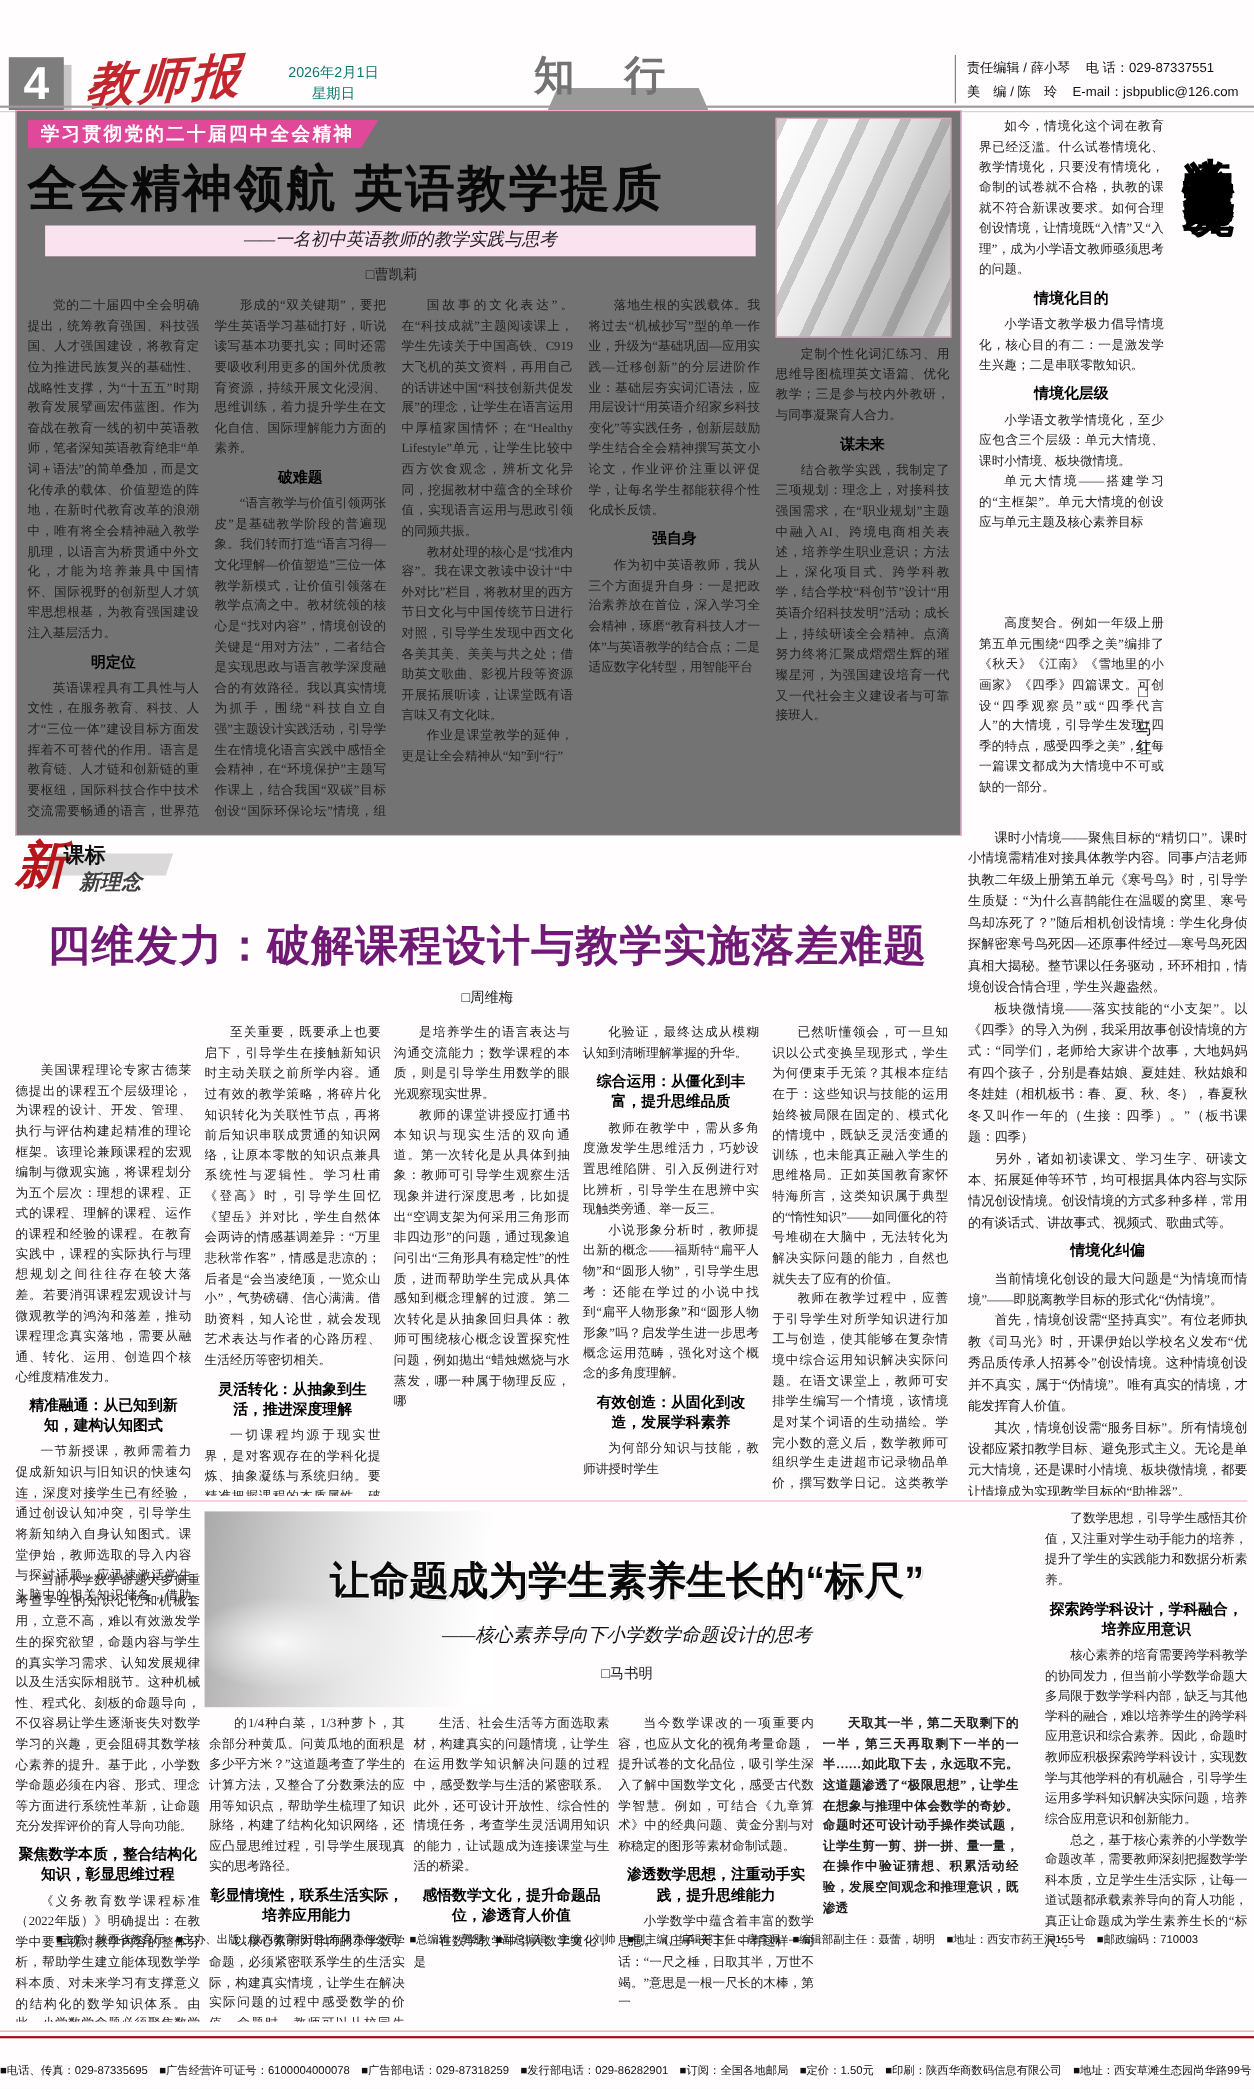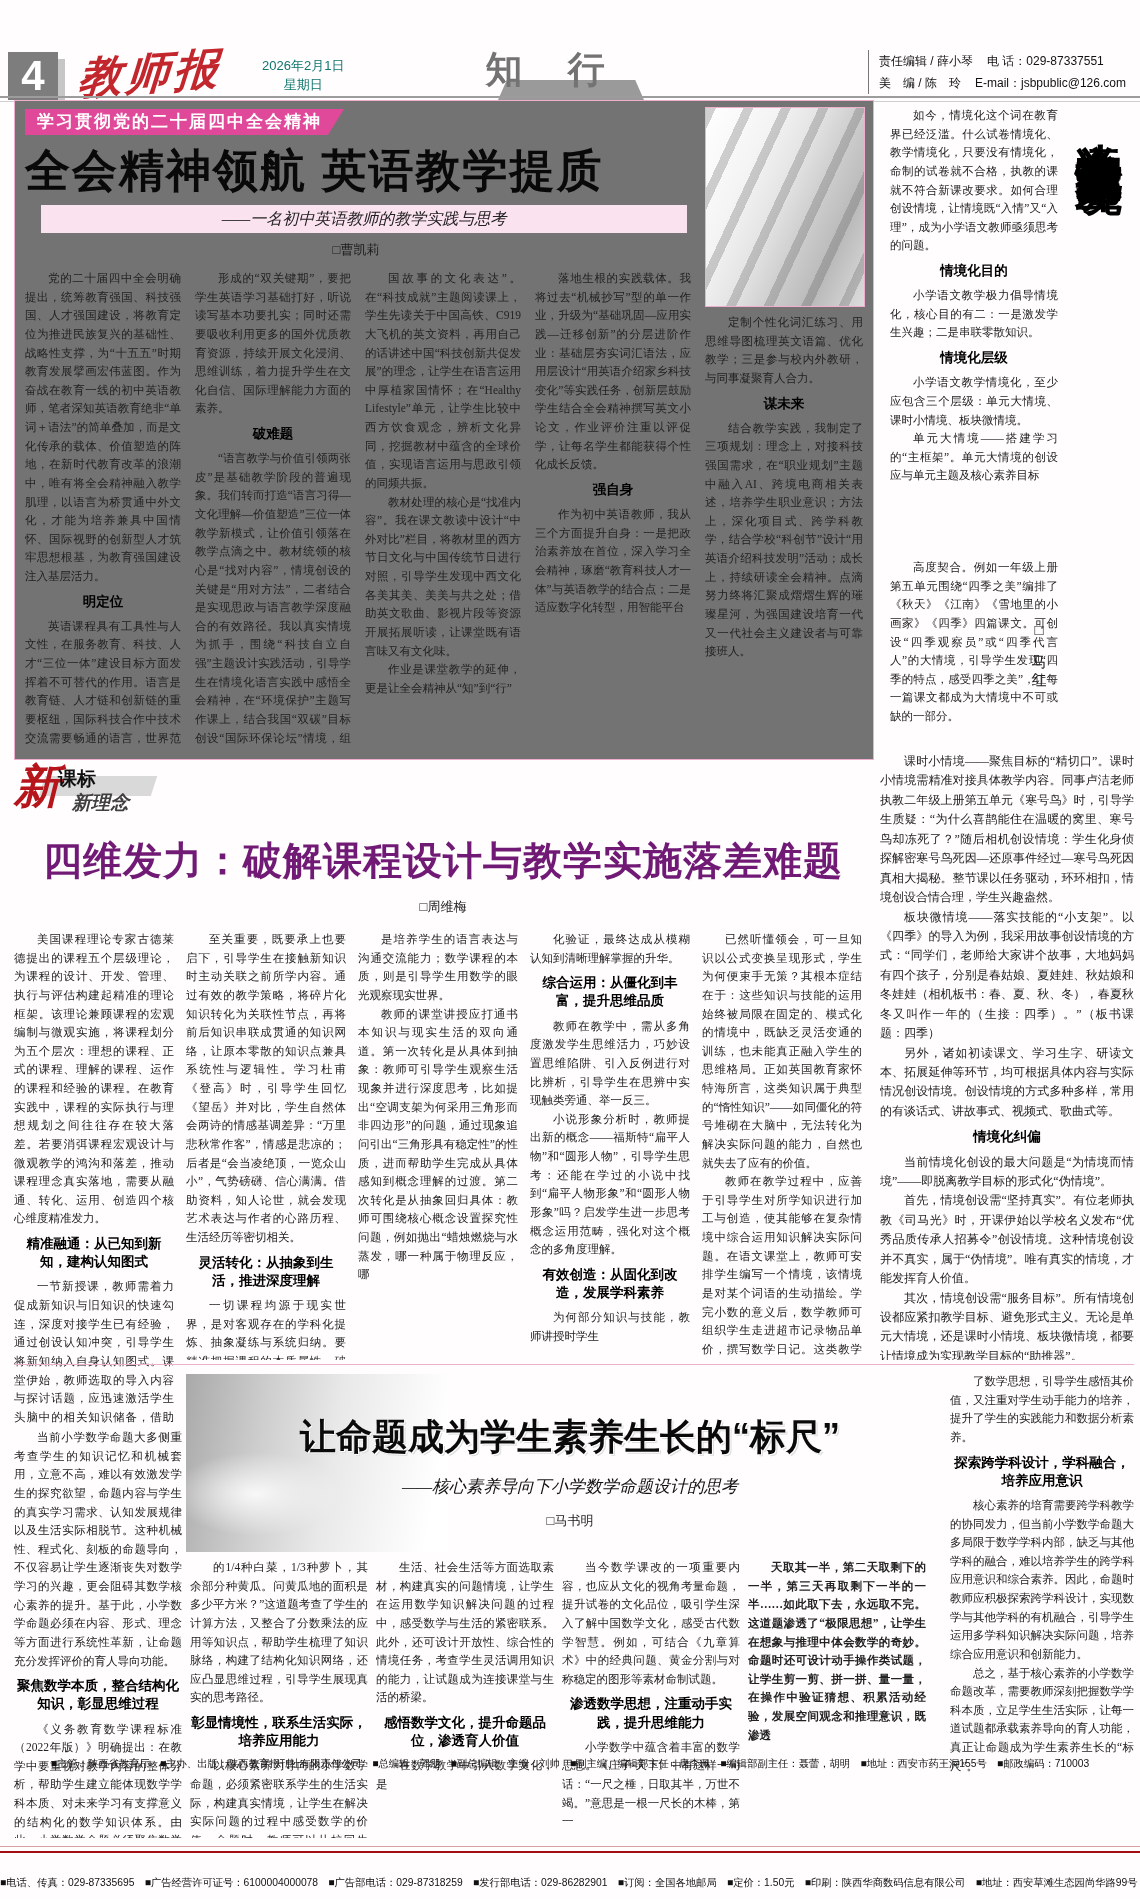--- a/index.html
+++ b/index.html
@@ -128,21 +128,21 @@
   </div>
 
   <div class="a2logo">
     <div class="bgchip"></div>
     <div class="xin">新</div>
     <div class="kb">课标</div>
     <div class="ln">新理念</div>
   </div>
   <div class="a2title">四维发力：破解课程设计与教学实施落差难题</div>
   <div class="a2by">□周维梅</div>
-  <div class="col" style="left:14px;top:930px;width:160px;height:494px;">
+  <div class="col" style="left:14px;top:964px;width:160px;height:494px;">
       <p class="bp">美国课程理论专家古德莱德提出的课程五个层级理论，为课程的设计、开发、管理、执行与评估构建起精准的理论框架。该理论兼顾课程的宏观编制与微观实施，将课程划分为五个层次：理想的课程、正式的课程、理解的课程、运作的课程和经验的课程。在教育实践中，课程的实际执行与理想规划之间往往存在较大落差。若要消弭课程宏观设计与微观教学的鸿沟和落差，推动课程理念真实落地，需要从融通、转化、运用、创造四个核心维度精准发力。</p>
       <h4 class="sub">精准融通：从已知到新知，建构认知图式</h4>
       <p class="bp">一节新授课，教师需着力促成新知识与旧知识的快速勾连，深度对接学生已有经验，通过创设认知冲突，引导学生将新知纳入自身认知图式。课堂伊始，教师选取的导入内容与探讨话题，应迅速激活学生头脑中的相关知识储备，借助恰当教学策略唤醒、调动已有认知，为学生搭建适度的思维阶梯。</p>
     </div>
   <div class="col" style="left:186px;top:930px;width:160px;height:430px;">
       <p class="bp">至关重要，既要承上也要启下，引导学生在接触新知识时主动关联之前所学内容。通过有效的教学策略，将碎片化知识转化为关联性节点，再将前后知识串联成贯通的知识网络，让原本零散的知识点兼具系统性与逻辑性。学习杜甫《登高》时，引导学生回忆《望岳》并对比，学生自然体会两诗的情感基调差异：“万里悲秋常作客”，情感是悲凉的；后者是“会当凌绝顶，一览众山小”，气势磅礴、信心满满。借助资料，知人论世，就会发现艺术表达与作者的心路历程、生活经历等密切相关。</p>
       <h4 class="sub">灵活转化：从抽象到生活，推进深度理解</h4>
       <p class="bp">一切课程均源于现实世界，是对客观存在的学科化提炼、抽象凝练与系统归纳。要精准把握课程的本质属性，破解从</p>
     </div>
   <div class="col" style="left:358px;top:930px;width:160px;height:430px;">

